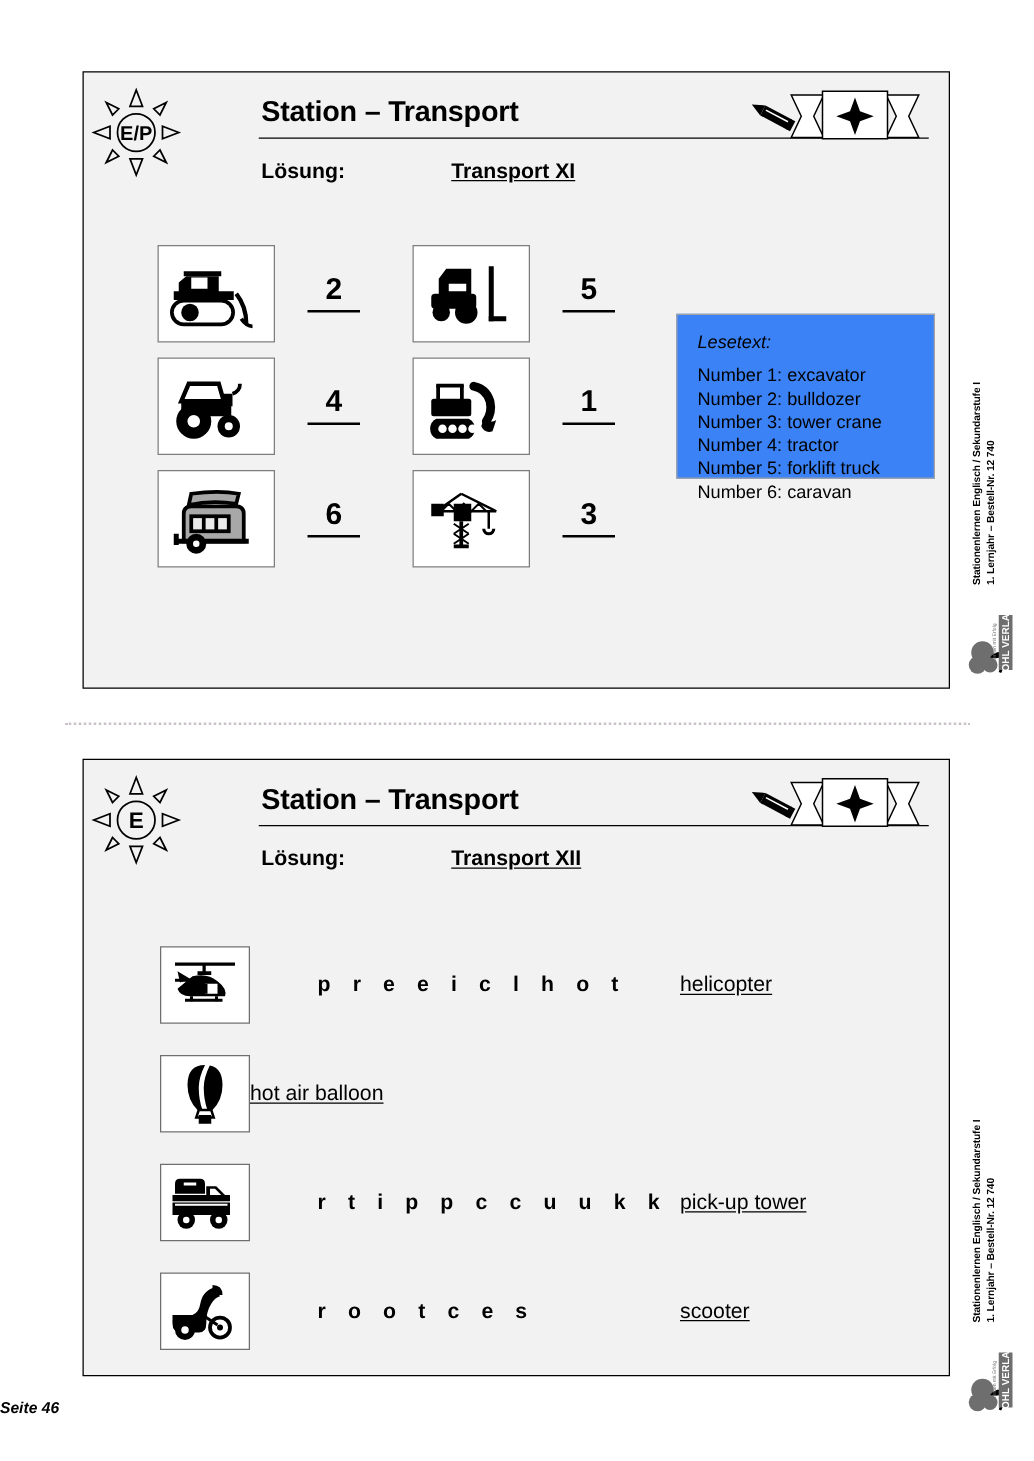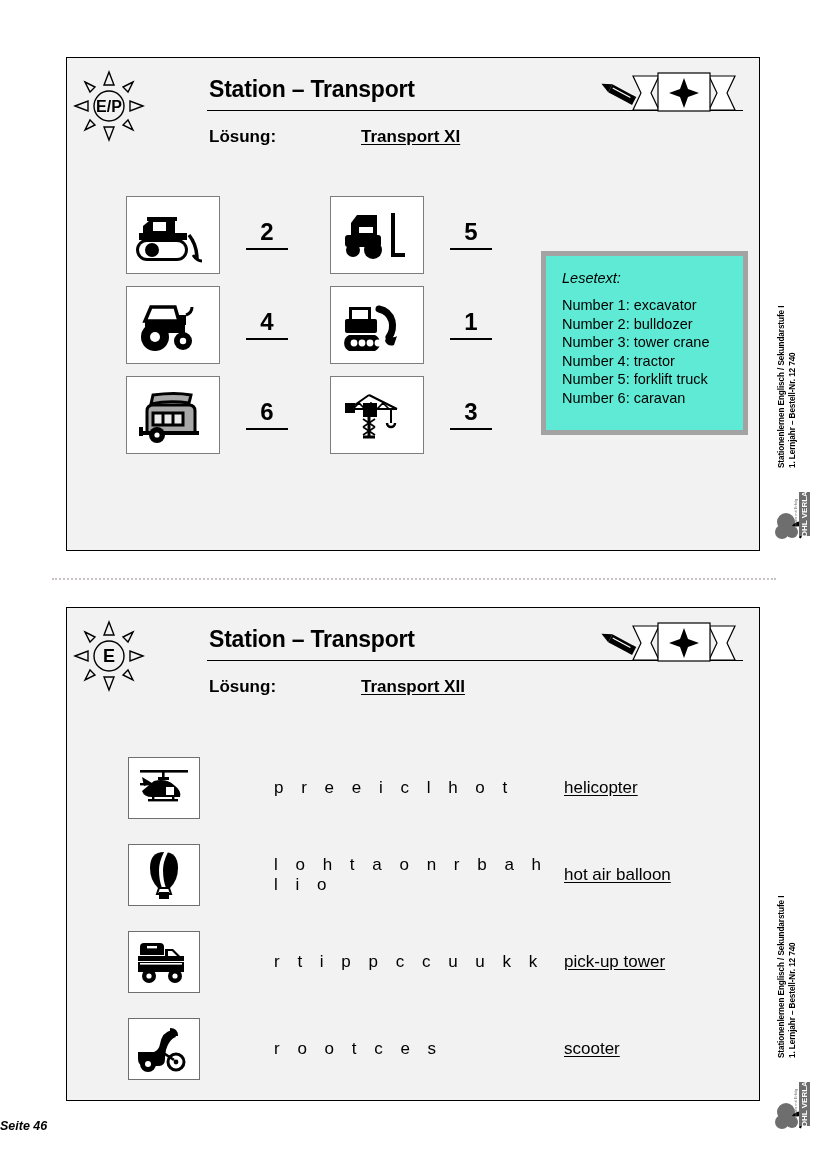--- a/index.html
+++ b/index.html
@@ -145,23 +145,23 @@
     border-bottom: 2.5px solid #000;
   }
   .col-gap { width: 16px; flex: 0 0 auto; }
 
   
   .lesetext {
     position: absolute;
     left: 474px;
     top: 193px;
     width: 207px;
-    height: 184px;
-    background: #5eead4;
-    border: 5px solid #a3a3a3;
+    height: 132px;
+    background: #3b82f6;
+    border: 1px solid #a3a3a3;
     box-sizing: border-box;
     padding: 14px 0 0 16px;
   }
   .lesetext-title {
     font-size: 14.5px;
     font-style: italic;
     margin-bottom: 10px;
   }
   .lesetext-line {
     font-size: 14.5px;
@@ -189,23 +189,23 @@
     box-sizing: border-box;
     display: flex;
     align-items: center;
     justify-content: center;
     flex: 0 0 auto;
   }
   .anagram-pic svg { display:block; }
   .anagram-letters {
     flex: 0 0 auto;
     width: 290px;
-    margin-left: 74px;
+    margin-left: 54px;
     font-size: 17px;
-    font-weight: normal;
+    font-weight: bold;
     letter-spacing: 6.5px;
   }
   .anagram-solution {
     flex: 0 0 auto;
     font-size: 17px;
     font-weight: normal;
     text-decoration: underline;
     text-underline-offset: 2px;
   }
 
@@ -529,21 +529,20 @@
       <div class="anagram-pic">
         <svg viewBox="0 0 64 54" width="64" height="54" xmlns="http://www.w3.org/2000/svg">
           <g fill="#000">
             <path d="M32 4 q14 0 14 16 q0 12 -8 20 h-12 q-8 -8 -8 -20 q0 -16 14 -16 z"></path>
             <path d="M32 4 q-5 10 -5 18 q0 10 3 18 h4 q-3 -8 -3 -18 q0 -8 5 -18 z" fill="#fff"></path>
             <path d="M27 40 l-2 6 h14 l-2 -6 z" fill="none" stroke="#000" stroke-width="2"></path>
             <rect x="27" y="44" width="10" height="7"></rect>
           </g>
         </svg>
       </div>
-      <div class="anagram-letters">l o h t a o n r b a h l i o</div>
       <div class="anagram-solution">hot air balloon</div>
     </div>
 
     <div class="anagram-row">
       <div class="anagram-pic">
         <svg viewBox="0 0 64 54" width="64" height="54" xmlns="http://www.w3.org/2000/svg">
           <g fill="#000">
             <path d="M8 12 q0 -4 4 -4 h16 q4 0 4 4 v8 h-24 z"></path>
             <rect x="15" y="11" width="10" height="2.4" fill="#fff"></rect>
             <path d="M33 14 h8 l8 8 h-16 z"></path>

